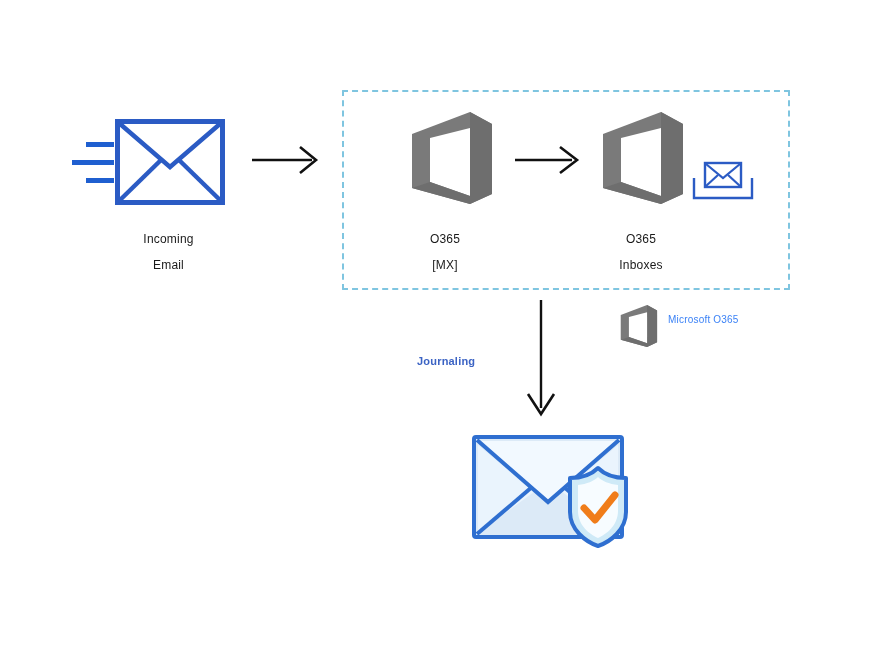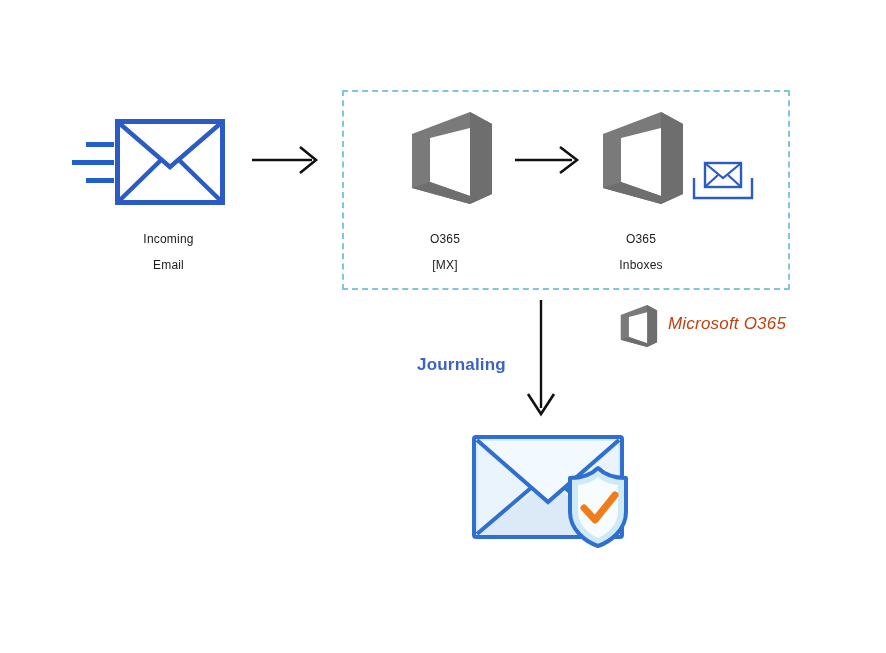--- a/index.html
+++ b/index.html
@@ -27,33 +27,32 @@
     font-size: 12px;
     line-height: 26px;
     font-family: "Liberation Sans", sans-serif;
     white-space: pre-line;
     letter-spacing: 0.2px;
   }
 
   .journal-label {
     position: absolute;
     color: #3b63c4;
-    font-size: 17px;
+    font-size: 11px;
     font-weight: bold;
     letter-spacing: 0.2px;
     font-family: "Liberation Sans", sans-serif;
   }
 
   .legend-label {
     position: absolute;
-    color: #c2410c;
-    font-size: 17px;
+    color: #3b82f6;
+    font-size: 10px;
     font-family: "Liberation Sans", sans-serif;
     letter-spacing: 0.2px;
-    font-style: italic;
   }
 
   .dashed-region {
     position: absolute;
     border: 2px dashed #7fc5e0;
     border-radius: 1px;
     box-sizing: border-box;
     background: transparent;
   }
 

